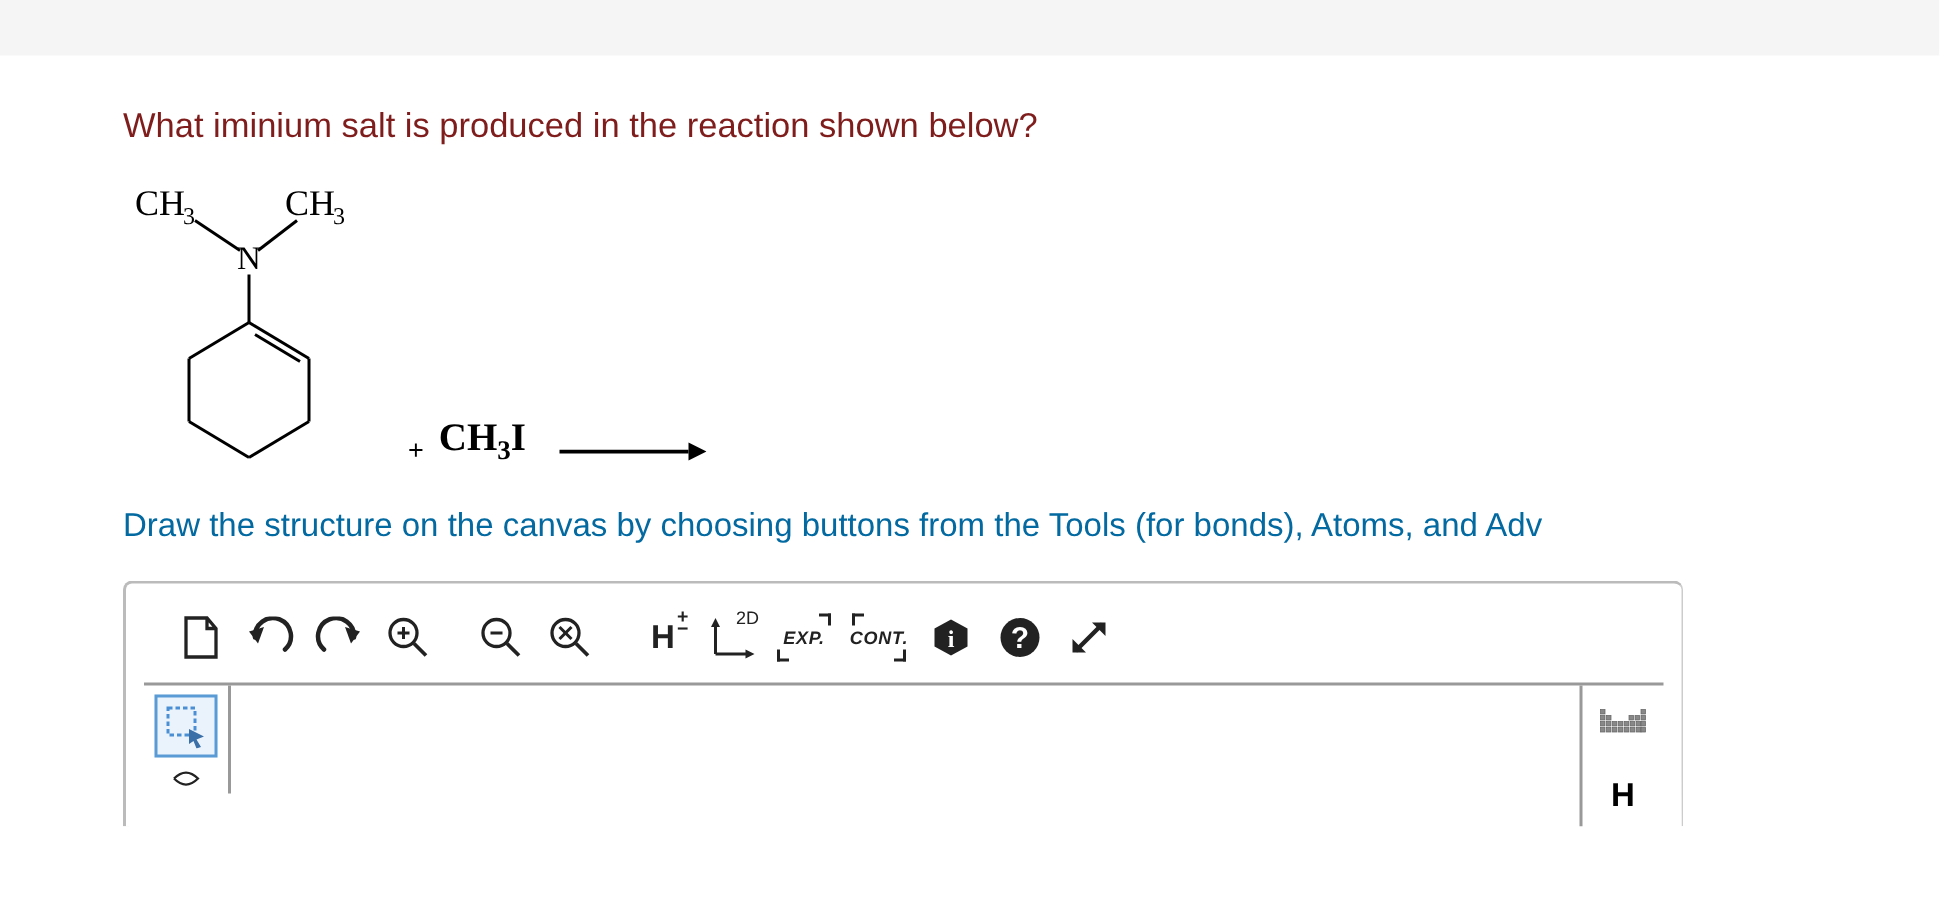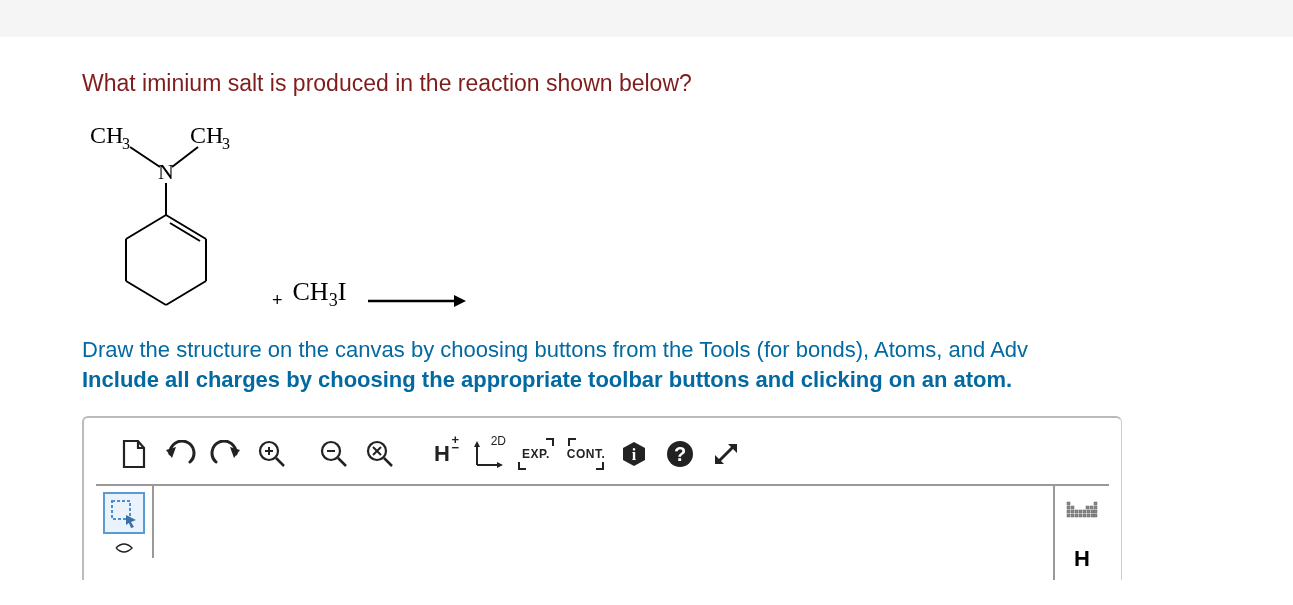--- a/index.html
+++ b/index.html
@@ -36,20 +36,21 @@
       font-size: 18px;
       color: #000;
       margin: 40px 10px 0 10px;
     }
     .reagent {
       font-family: 'Times New Roman', serif;
       font-size: 26px;
       color: #000;
       margin-top: 40px;
       margin-right: 20px;
+      font-weight: bold;
     }
     .reagent sub {
       font-size: 18px;
       vertical-align: sub;
     }
     .arrow-svg {
       margin-top: 40px;
     }
     .instructions {
       font-size: 22px;
@@ -95,20 +96,21 @@
       top: 2px;
       right: 3px;
       line-height: 8px;
     }
     .exp-cont {
       font-size: 12px;
       font-weight: bold;
       letter-spacing: 0.5px;
       position: relative;
       width: 44px;
+      font-style: italic;
     }
     .bracket-tl, .bracket-br, .bracket-tl2, .bracket-br2 {
       position: absolute;
       width: 8px;
       height: 8px;
       border: 2px solid #222;
     }
     .bracket-tl { top: 4px; right: 4px; border-left: none; border-bottom: none; }
     .bracket-br { bottom: 4px; left: 4px; border-right: none; border-top: none; }
     .bracket-tl2 { top: 4px; left: 4px; border-right: none; border-bottom: none; }
@@ -198,21 +200,20 @@
       <span>CH</span><sub>3</sub><span>I</span>
     </span>
     <svg class="arrow-svg" width="100" height="20" viewBox="0 0 100 20">
       <line x1="2" y1="10" x2="88" y2="10" stroke="#000" stroke-width="2.5"></line>
       <polygon points="88,4 100,10 88,16" fill="#000"></polygon>
     </svg>
   </div>
 
   <div class="instructions">
     <span>Draw the structure on the canvas by choosing buttons from the Tools (for bonds), Atoms, and Adv</span><br>
-    <b>Include all charges by choosing the appropriate toolbar buttons and clicking on an atom.</b>
   </div>
 
   <div class="editor-frame">
     <div class="toolbar-top">
 
       <div class="tool-btn">
         <svg width="26" height="30" viewBox="0 0 26 30">
             <path d="M3 2 L17 2 L23 9 L23 28 L3 28 Z M17 2 L17 9 L23 9" fill="none" stroke="#222" stroke-width="2.2"></path>
           </svg>
       </div>

